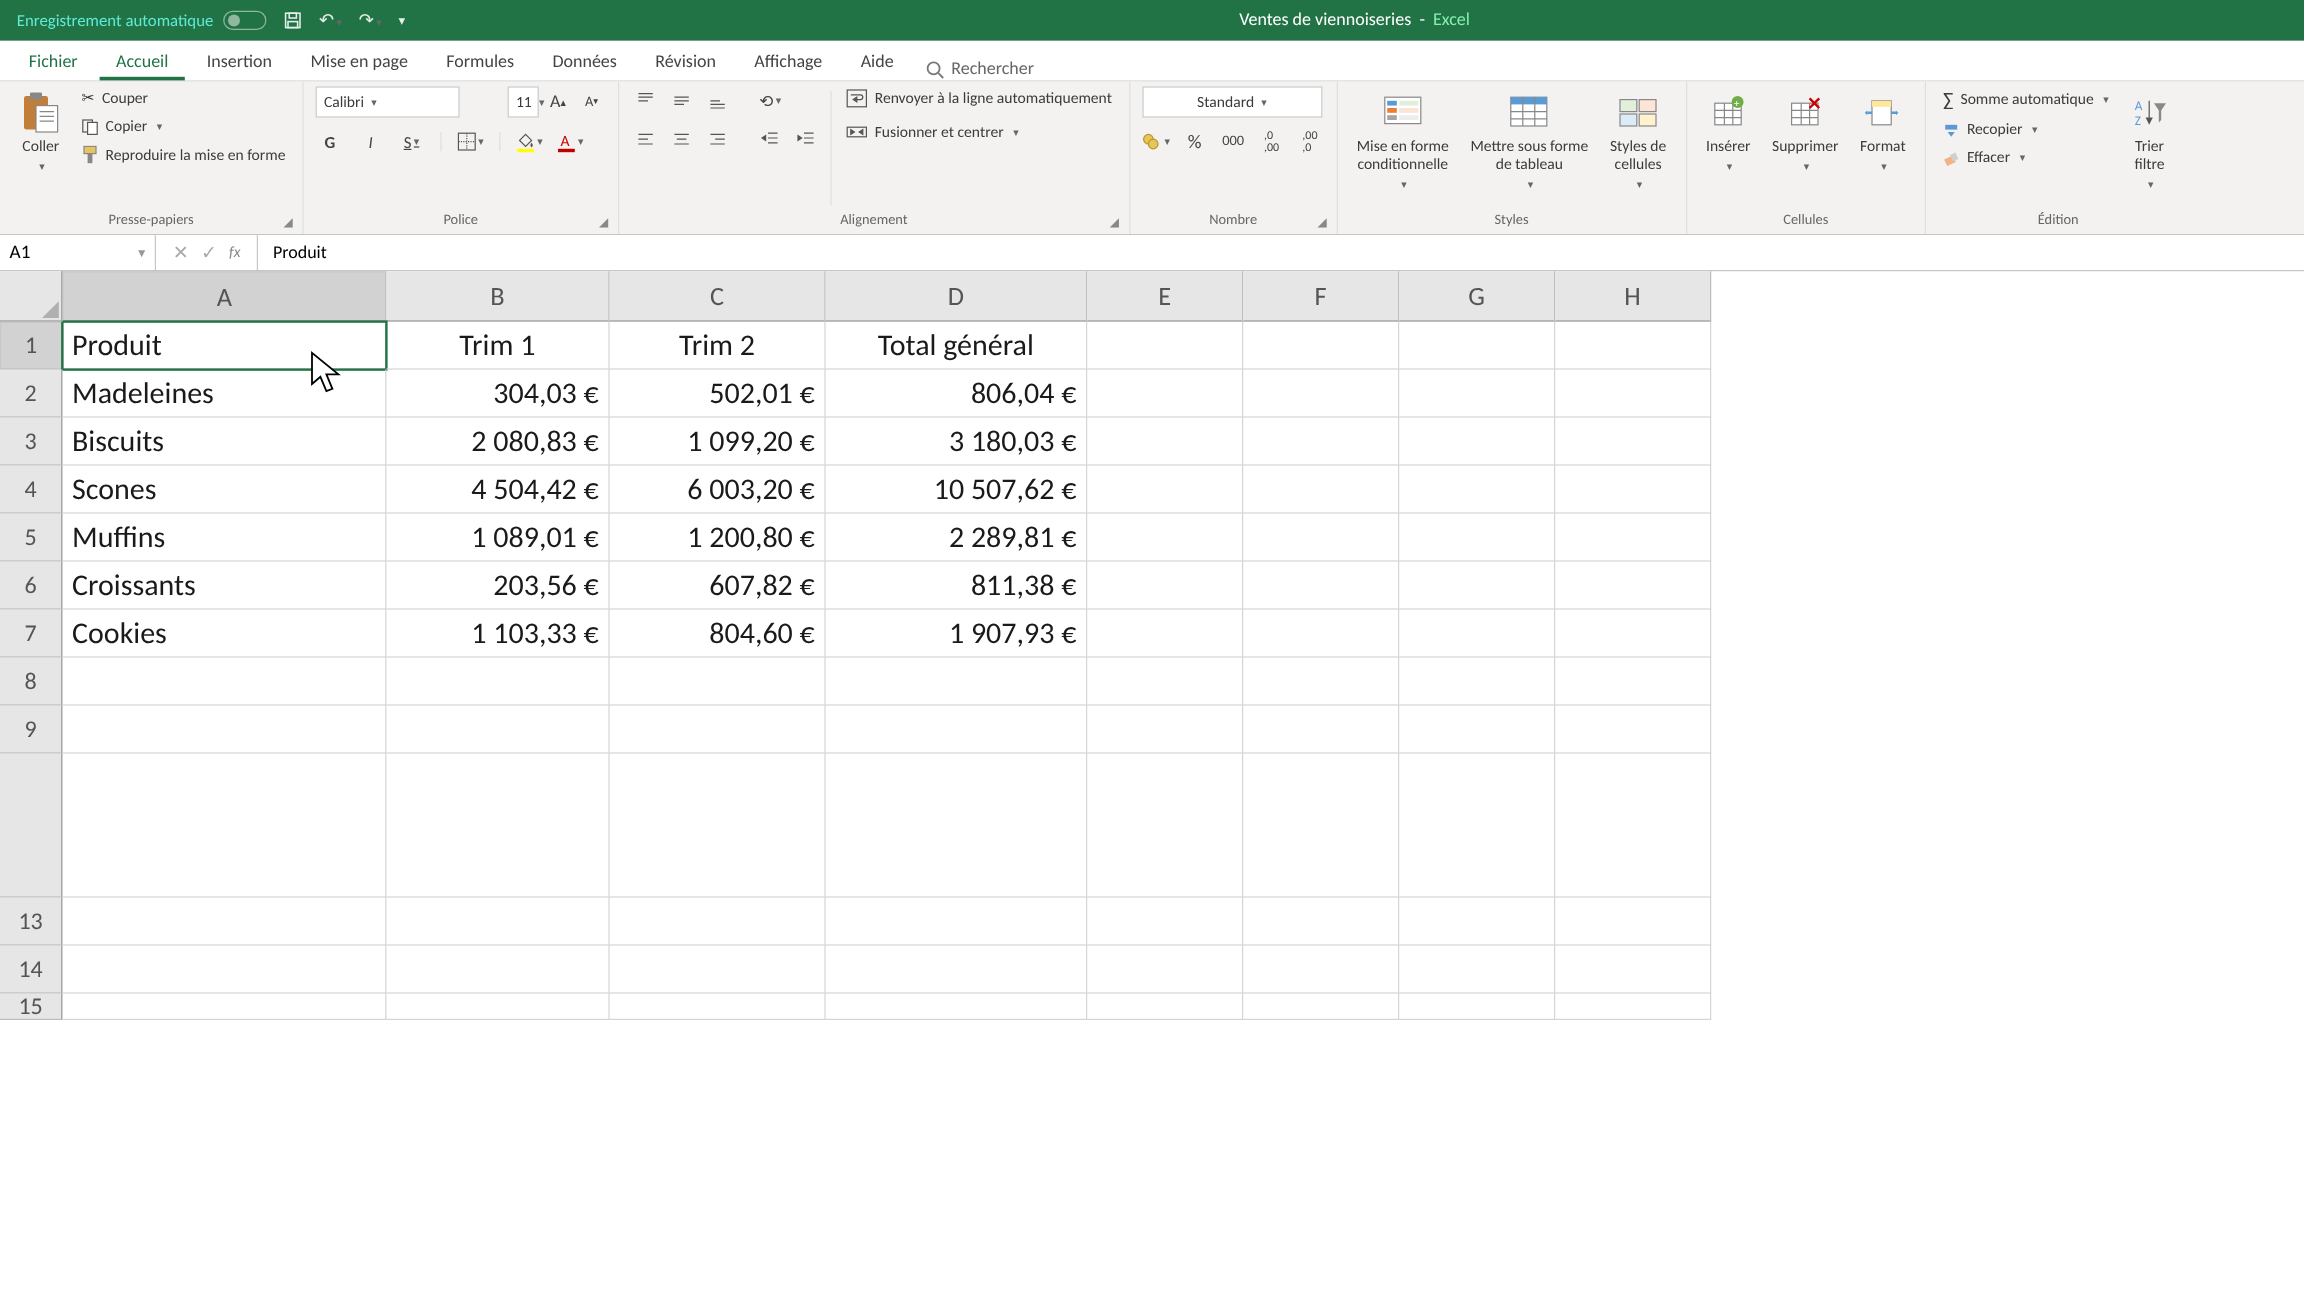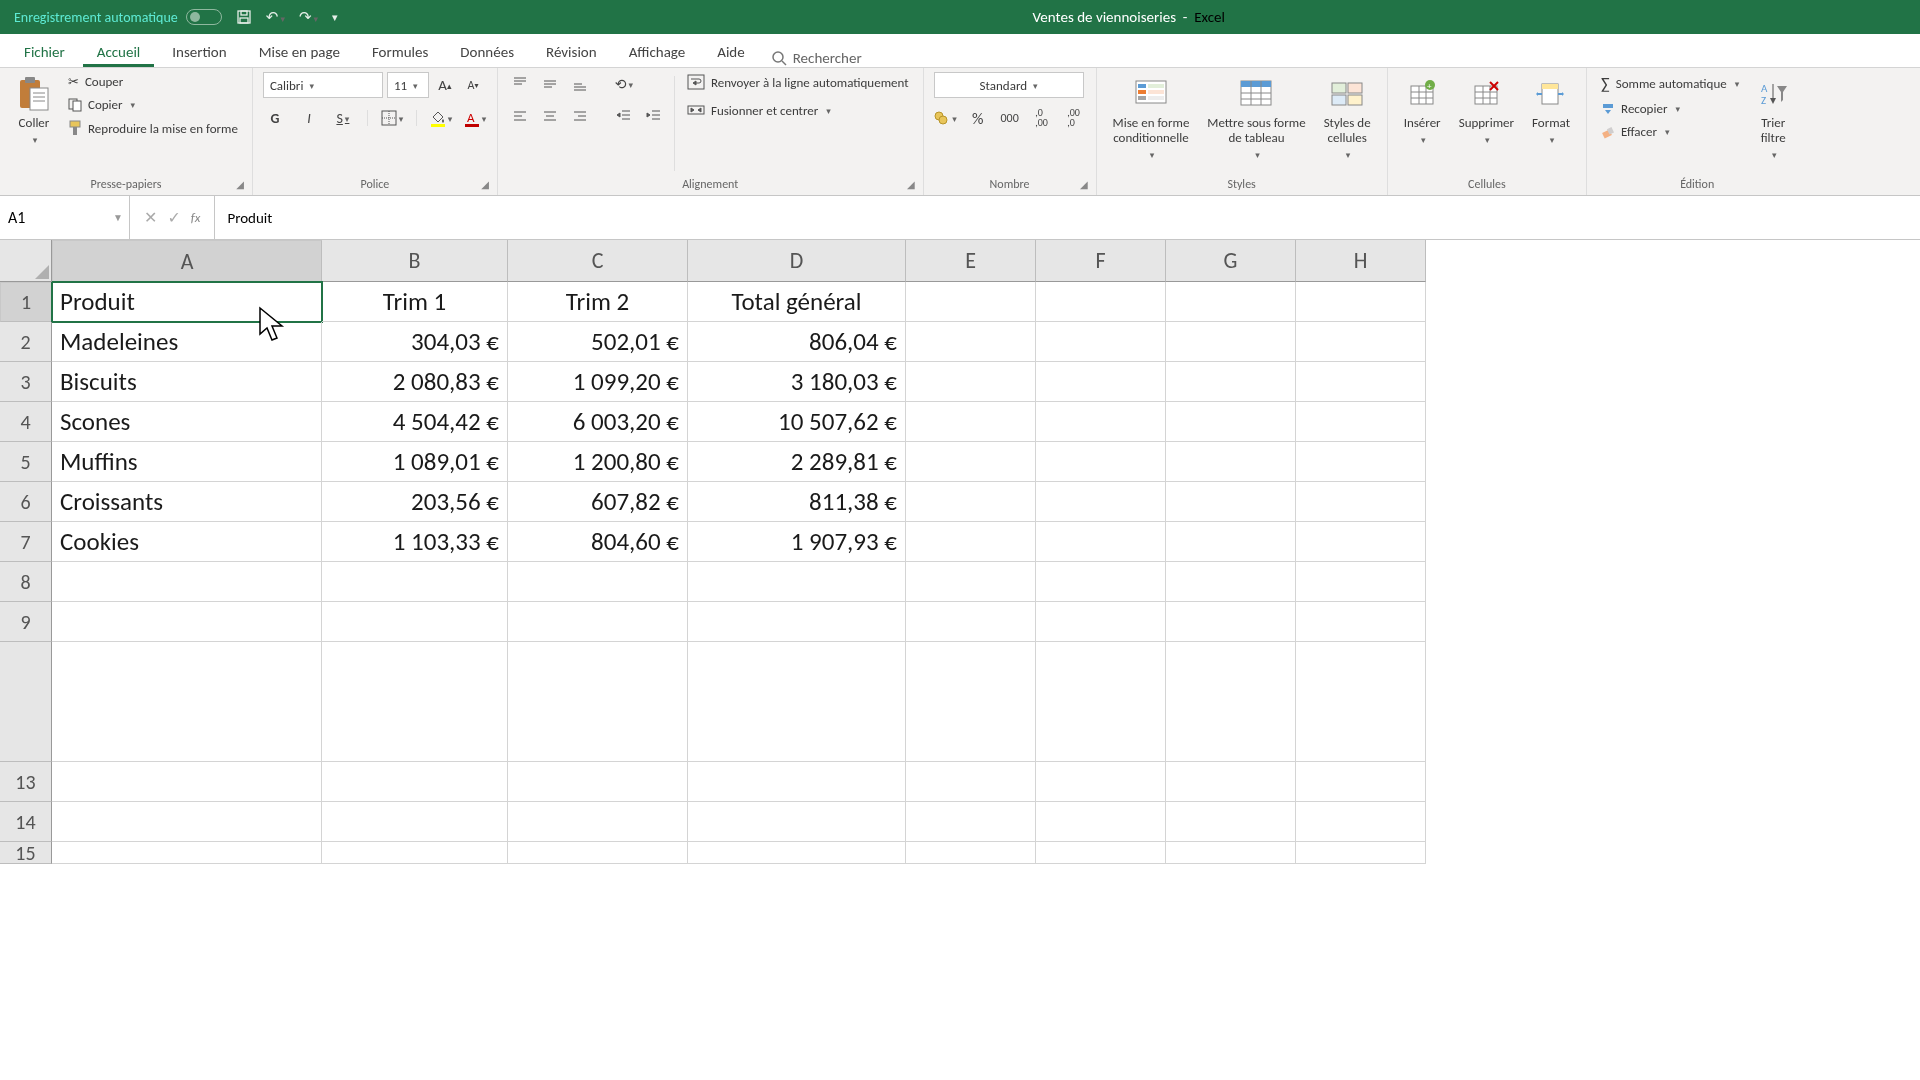--- a/index.html
+++ b/index.html
@@ -6,21 +6,21 @@
   body { font-family: "Segoe UI", Calibri, sans-serif; background: #fff; width: 1920px; height: 1080px; overflow: hidden; }
 
   
   .titlebar { background: #217346; height: 34px; display: flex; align-items: center; color: #d0e6d8; font-size: 14px; }
   .titlebar .left { display: flex; align-items: center; gap: 14px; padding-left: 14px; }
   .titlebar .autosave { display: flex; align-items: center; gap: 8px; color: #5eead4; }
   .titlebar .toggle { width: 36px; height: 16px; border: 1px solid #8fb89f; border-radius: 9px; position: relative; }
   .titlebar .toggle::before { content:''; width:10px; height:10px; background:#8fb89f; border-radius:50%; position:absolute; top:2px; left:3px; }
   .titlebar .qicon { color:#e6efe9; font-size:15px; cursor:pointer; }
   .titlebar .center { flex:1; text-align:center; color:#fff; font-size:15px; }
-  .titlebar .center .excel { color:#000000; }
+  .titlebar .center .excel { color:#86efac; }
 
   
   .tabsrow { background:#fff; height:34px; border-bottom:1px solid #d4d4d4; display:flex; align-items:flex-end; padding-left:10px; gap:4px; }
   .tabsrow .tab { padding:8px 14px 6px; font-size:15px; color:#444; cursor:pointer; }
   .tabsrow .tab.file { color:#217346; }
   .tabsrow .tab.active { color:#217346; border-bottom:3px solid #217346; padding-bottom:3px; font-weight:400; }
   .tabsrow .search { display:flex; align-items:center; gap:6px; color:#666; margin-left:8px; font-size:15px; }
 
   
   .ribbon { background:#f3f2f1; height:128px; display:flex; border-bottom:1px solid #c6c6c6; font-size:13px; color:#3c3c3c; }
@@ -32,21 +32,21 @@
   .bigbtn .ic { width:36px; height:36px; display:flex; align-items:center; justify-content:center; }
   .sbtn { display:flex; align-items:center; gap:6px; padding:2px 4px; cursor:pointer; white-space:nowrap; }
   .col { display:flex; flex-direction:column; gap:4px; }
   .row { display:flex; align-items:center; gap:4px; }
   .sel { border:1px solid #c8c8c8; background:#fff; height:26px; display:flex; align-items:center; padding:0 6px; gap:4px; }
   .dd::after { content:'▾'; font-size:9px; color:#666; margin-left:2px; }
   .iconbtn { width:24px; height:24px; display:flex; align-items:center; justify-content:center; cursor:pointer; font-size:14px; color:#444; }
   .sep { width:1px; background:#dedede; align-self:stretch; margin:4px 2px; }
 
   
-  .fbar { height:44px; border-bottom:1px solid #c6c6c6; display:flex; align-items:center; background:#fff; }
+  .fbar { height:30px; border-bottom:1px solid #c6c6c6; display:flex; align-items:center; background:#fff; }
   .namebox { width:130px; height:100%; border-right:1px solid #c6c6c6; display:flex; align-items:center; padding:0 8px; position:relative; }
   .namebox .ddic { position:absolute; right:6px; color:#999; font-size:10px; }
   .fbtns { display:flex; align-items:center; gap:10px; padding:0 14px; border-right:1px solid #c6c6c6; height:100%; color:#aaa; }
   .fbtns span { cursor:pointer; }
   .fx { color:#888; font-style:italic; font-size:13px; }
   .finput { flex:1; padding:0 12px; font-size:15px; }
 
   
   .gridwrap { position:relative; }
   .grid { display:grid; grid-template-columns: 52px 270px 186px 180px 218px repeat(4,130px); }
@@ -158,21 +158,21 @@
     </div>
     <div class="glabel"><span>Presse-papiers</span><span class="launcher">◢</span></div>
   </div>
 
   <div class="group">
     <div class="gbody col" style="gap:8px;">
       <div class="row">
         <div class="sel dd" style="width:120px;">
             <span>Calibri</span>
           </div>
-        <div class="sel dd" style="width:42px;">
+        <div class="sel dd" style="width:26px;margin-left:36px;">
             <span>11</span>
           </div>
         <span class="iconbtn" style="font-size:15px;">A<sup style="font-size:9px;">▴</sup></span>
         <span class="iconbtn" style="font-size:12px;">A<sup style="font-size:8px;">▾</sup></span>
       </div>
       <div class="row" style="gap:10px;">
         <span class="iconbtn" style="font-weight:700;">G</span>
         <span class="iconbtn" style="font-style:italic;">I</span>
         <span class="iconbtn dd" style="text-decoration:underline;">S</span>
         <span class="sep"></span>

